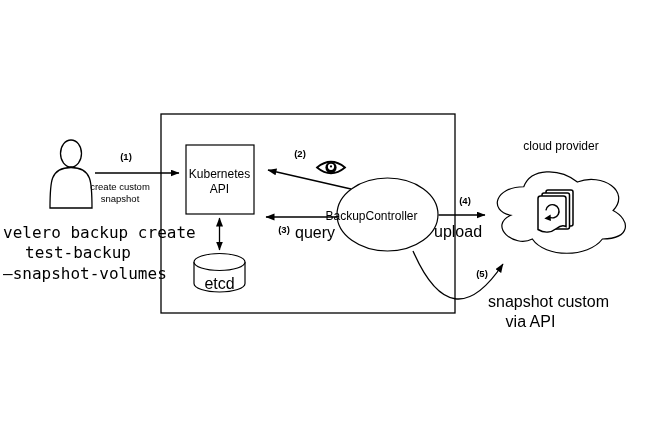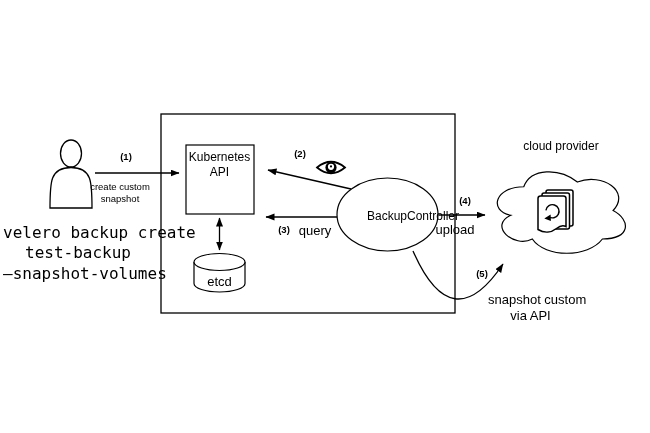--- a/index.html
+++ b/index.html
@@ -2,21 +2,21 @@
 <html><head>
 <meta charset="utf-8">
 <style>
   html,body{margin:0;padding:0;background:#fff;}
   .canvas{position:relative;width:650px;height:433px;background:#fff;overflow:hidden;
           font-family:"Liberation Sans",sans-serif;color:#000;}
   .canvas > svg{position:absolute;left:0;top:0;}
   .lbl{position:absolute;text-align:center;line-height:1.25;white-space:nowrap;}
   .num{font-weight:bold;font-size:9.5px;}
   .small{font-size:9.5px;}
-  .mid{font-size:13px;}
+  .mid{font-size:16px;}
   .node{font-size:12px;}
   .mono{font-family:"DejaVu Sans Mono","Liberation Mono",monospace;font-size:16px;line-height:1.28;}
   .line{display:block;}
 </style>
 </head>
 <body>
 
 <div class="canvas">
 
   <svg width="650" height="433" viewBox="0 0 650 433">
@@ -92,34 +92,34 @@
     <span class="line">create custom</span>
     <span class="line">snapshot</span>
   </div>
 
   <div class="lbl mono" style="left:3px;top:223px;width:150px;">
     <span class="line">velero backup create</span>
     <span class="line">test-backup</span>
     <span class="line">—snapshot-volumes</span>
   </div>
 
-  <div class="lbl node" style="left:186px;top:150px;width:67px;">
+  <div class="lbl node" style="left:186px;top:167px;width:67px;">
     <span class="line">Kubernetes</span>
     <span class="line">API</span>
   </div>
 
   <div class="lbl mid" style="left:194px;top:274px;width:51px;">etcd</div>
 
   <div class="lbl num" style="left:280px;top:148px;width:40px;">(2)</div>
 
   <div class="lbl num" style="left:264px;top:224px;width:40px;">(3)</div>
 
   <div class="lbl mid" style="left:294px;top:223px;width:42px;">query</div>
 
-  <div class="lbl node" style="left:356px;top:209px;width:103px;text-align:right;">BackupController</div>
+  <div class="lbl node" style="left:320px;top:209px;width:103px;">BackupController</div>
 
   <div class="lbl num" style="left:445px;top:195px;width:40px;">(4)</div>
 
   <div class="lbl mid" style="left:434px;top:222px;width:42px;">upload</div>
 
   <div class="lbl node" style="left:511px;top:139px;width:100px;">cloud provider</div>
 
   <div class="lbl num" style="left:462px;top:268px;width:40px;">(5)</div>
 
   <div class="lbl mid" style="left:488px;top:292px;width:85px;">

